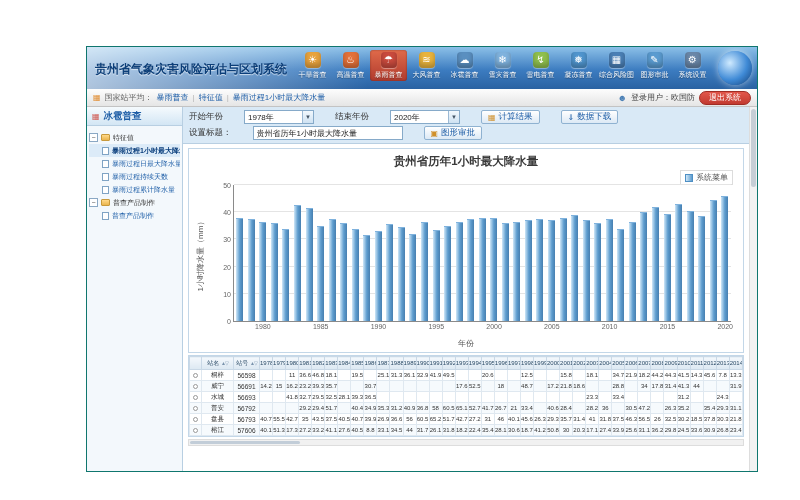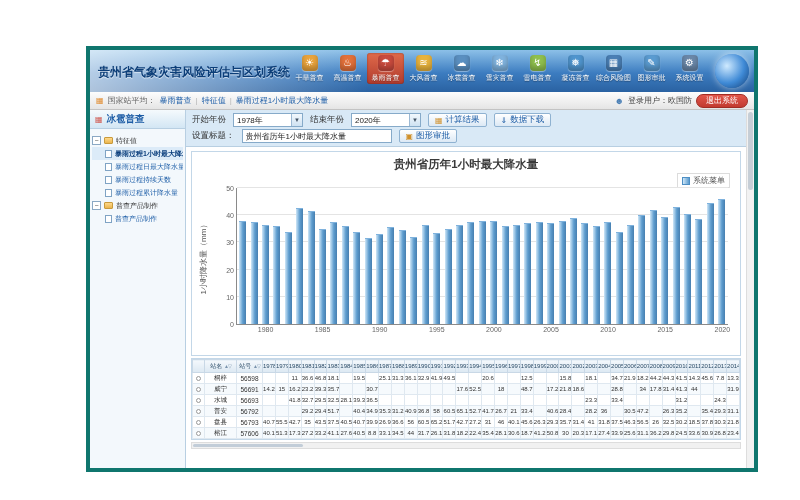--- a/index.html
+++ b/index.html
@@ -1,19 +1,19 @@
 <!DOCTYPE html>
 <html><head>
 <meta charset="utf-8">
 <style>
   *{margin:0;padding:0;box-sizing:border-box;}
   html,body{width:800px;height:500px;overflow:hidden;}
   body{font-family:"Liberation Sans","DejaVu Sans",sans-serif;background:#fff;}
   .page{position:relative;width:800px;height:500px;background:#fff;overflow:hidden;}
-  .app{position:absolute;left:86px;top:46px;width:672px;height:426px;border:4px solid #0f766e;background:#fff;display:flex;flex-direction:column;}
+  .app{position:absolute;left:86px;top:46px;width:672px;height:426px;border:1px solid #0f766e;background:#fff;display:flex;flex-direction:column;}
 
   
   .hdr{position:relative;height:42px;flex:none;background:linear-gradient(180deg,#8cc0e8 0%,#3c7cc0 55%,#2a62a2 100%);overflow:hidden;}
   .hdr::before{content:"";position:absolute;inset:0;background:linear-gradient(90deg,rgba(255,255,255,.62),rgba(255,255,255,0) 42%);}
   .app-title{position:absolute;left:8px;top:14px;font-size:12px;font-weight:bold;color:#0c3e78;text-shadow:0 1px 1px rgba(255,255,255,.7);z-index:2;}
   .nav{position:absolute;right:46px;top:3px;display:flex;gap:1px;z-index:2;}
   .nav-item{width:37px;display:flex;flex-direction:column;align-items:center;padding:2px 0 1px;border-radius:3px;cursor:pointer;}
   .nav-item.active{background:linear-gradient(180deg,#e06a4a,#b03b2e);box-shadow:inset 0 0 2px rgba(0,0,0,.4);}
   .nav-ico{width:16px;height:16px;border-radius:4px;color:#fff;font-size:10px;line-height:16px;text-align:center;box-shadow:inset 0 -4px 5px rgba(0,0,0,.25),0 1px 1px rgba(255,255,255,.4);}
   .nav-lbl{font-size:7px;color:#fff;margin-top:2px;white-space:nowrap;text-shadow:0 1px 1px rgba(0,0,0,.4);}
@@ -44,21 +44,21 @@
   .child.selected{color:#0a3e7c;font-weight:bold;background:#dcebf8;}
   .page-ico{flex:none;width:7px;height:8px;background:#fff;border:1px solid #7fa3c4;}
 
   
   .main{flex:1;position:relative;min-width:0;background:#fff;}
   .main-inner{position:absolute;left:0;top:0;bottom:0;right:8px;display:flex;flex-direction:column;}
   .vscroll{position:absolute;right:0;top:0;bottom:0;width:8px;background:#f2f2f2;border-left:1px solid #ddd;}
   .vthumb{position:absolute;left:1px;top:2px;width:5px;height:78px;background:#c6ced6;border-radius:3px;}
 
   .filter{flex:none;background:#d9e9f6;border-bottom:1px solid #b8cfe2;padding:2px 6px;}
-  .f-row{display:flex;align-items:center;gap:7px;height:16px;font-size:8.5px;color:#333;}
+  .f-row{display:flex;align-items:center;gap:21px;height:16px;font-size:8.5px;color:#333;}
   .f-lbl{white-space:nowrap;}
   .sel{position:relative;width:70px;height:14px;border:1px solid #86aac9;background:#fff;font-size:8px;color:#222;display:flex;align-items:center;padding:0 13px 0 3px;cursor:pointer;}
   .arr{position:absolute;right:0;top:0;width:11px;height:100%;background:linear-gradient(#f2f8fd,#cfe2f2);border-left:1px solid #9cb9d4;font-size:6px;color:#456;display:flex;align-items:center;justify-content:center;}
   .note{color:#e03020;font-size:8px;white-space:nowrap;}
   .btn{display:inline-flex;align-items:center;gap:3px;height:14px;padding:0 6px;background:linear-gradient(#ffffff,#dce9f5);border:1px solid #8fb2d1;border-radius:2px;font-size:8.5px;color:#1d5da6;cursor:pointer;white-space:nowrap;font-family:inherit;}
   .bico{font-size:8px;}
   .bico.calc,.bico.save{color:#d0902a;} .bico.down{color:#1d5da6;}
   .txt{width:150px;height:14px;border:1px solid #86aac9;font-size:8px;padding:0 3px;color:#222;background:#fff;font-family:inherit;}
 
   
@@ -304,20 +304,21 @@
                 <div class="xtick" style="left: 5.81395%;">1980</div>
                 <div class="xtick" style="left: 17.4419%;">1985</div>
                 <div class="xtick" style="left: 29.0698%;">1990</div>
                 <div class="xtick" style="left: 40.6977%;">1995</div>
                 <div class="xtick" style="left: 52.3256%;">2000</div>
                 <div class="xtick" style="left: 63.9535%;">2005</div>
                 <div class="xtick" style="left: 75.5814%;">2010</div>
                 <div class="xtick" style="left: 87.2093%;">2015</div>
                 <div class="xtick" style="left: 98.8372%;">2020</div>
               </div>
+            <div class="xlab">年份</div>
           </div>
 
 
           <div class="twrap">
             <table class="dtable">
               <thead>
                   <tr>
                     <th style="width: 12px;"></th>
                     <th style="width: 32px;">站名 <span class="sort">▲▽</span></th>
                     <th style="width: 26px;">站号 <span class="sort">▲▽</span></th>

